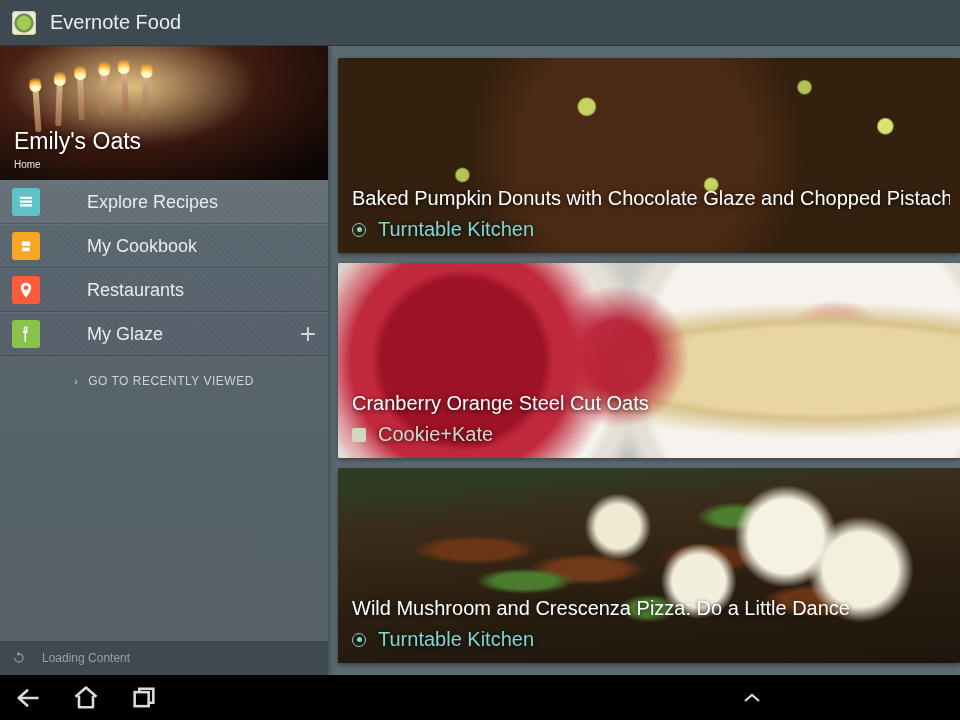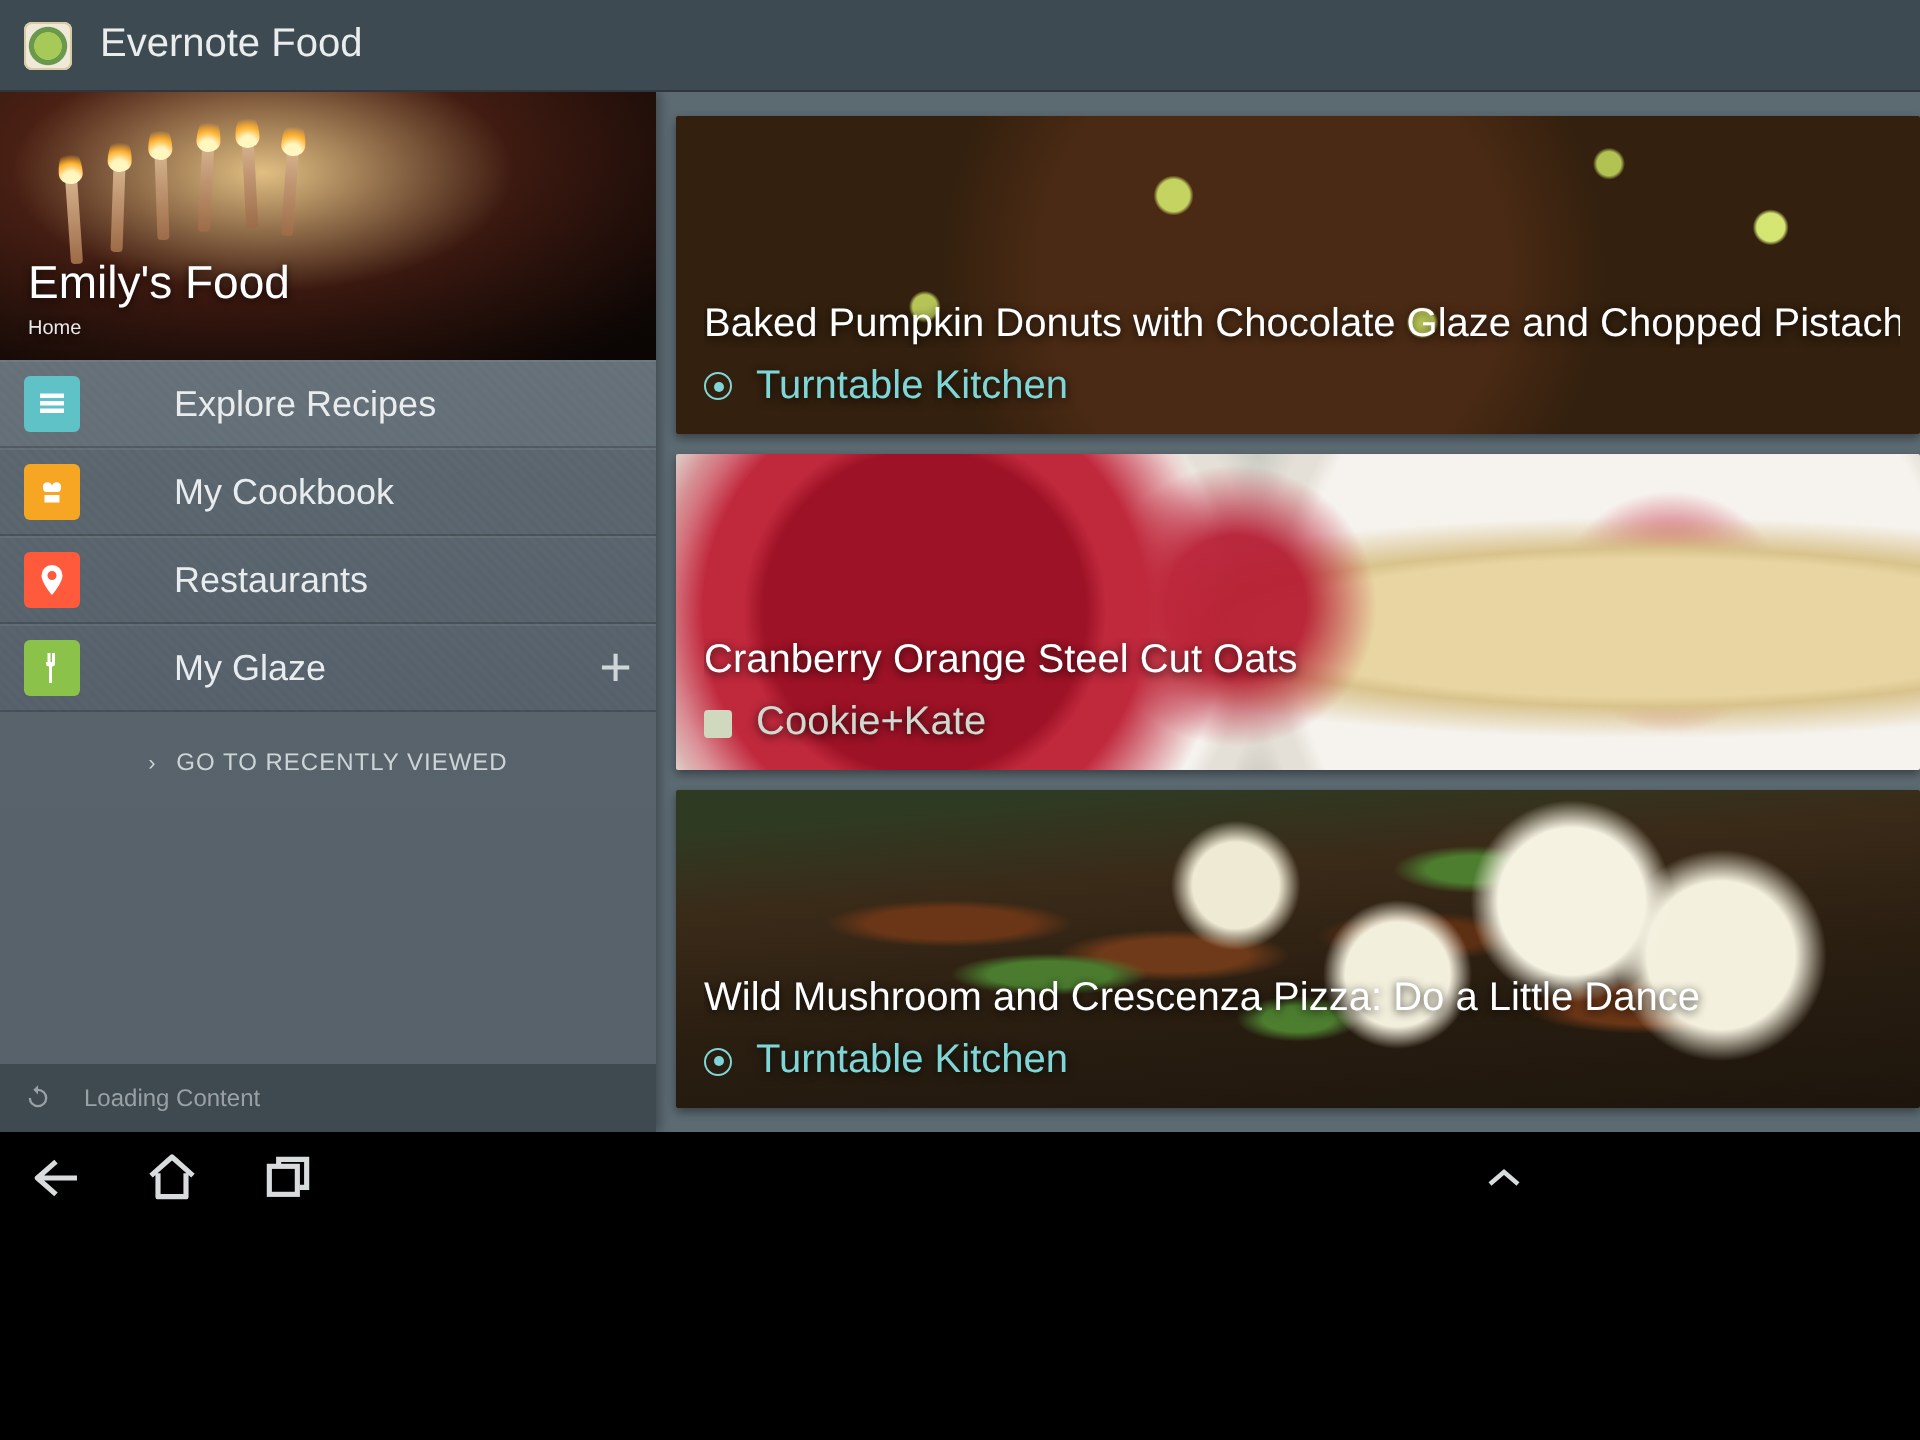--- a/index.html
+++ b/index.html
@@ -1,19 +1,19 @@
 <!DOCTYPE html>
 <html><head>
 <meta charset="utf-8">
 <style>
   * { margin: 0; padding: 0; box-sizing: border-box; }
   html, body { width: 960px; height: 720px; overflow: hidden; font-family: "Helvetica Neue", Arial, sans-serif; background: #000; }
 
   .app {
-    width: 960px; height: 566px;
+    width: 960px; height: 675px;
     background: #5c6a72;
     display: flex; flex-direction: column;
   }
 
   
   .titlebar {
     height: 46px; width: 100%;
     background: #3e4a52;
     display: flex; align-items: center;
     padding: 0 12px;
@@ -198,21 +198,21 @@
       <div class="hero">
         <div class="candles">
           <div class="candle" style="left:4px; top:28px; transform:rotate(-4deg)"></div>
           <div class="candle" style="left:26px; top:22px; transform:rotate(2deg)"></div>
           <div class="candle" style="left:48px; top:16px; transform:rotate(-2deg)"></div>
           <div class="candle" style="left:70px; top:12px; transform:rotate(3deg)"></div>
           <div class="candle" style="left:92px; top:10px; transform:rotate(-3deg)"></div>
           <div class="candle" style="left:112px; top:14px; transform:rotate(4deg)"></div>
         </div>
         <div class="hero-overlay">
-          <div class="hero-title">Emily's Food</div>
+          <div class="hero-title">Emily's Oats</div>
           <div class="hero-sub">Home</div>
         </div>
       </div>
 
       <div class="nav">
 
         <div class="nav-item active">
           <div class="nav-icon" style="background:#5ec2c7">
             <svg viewBox="0 0 24 24">
                 <path d="M4 5h16v3H4zM4 10h16v3H4zM4 15h16v3H4z"></path>

